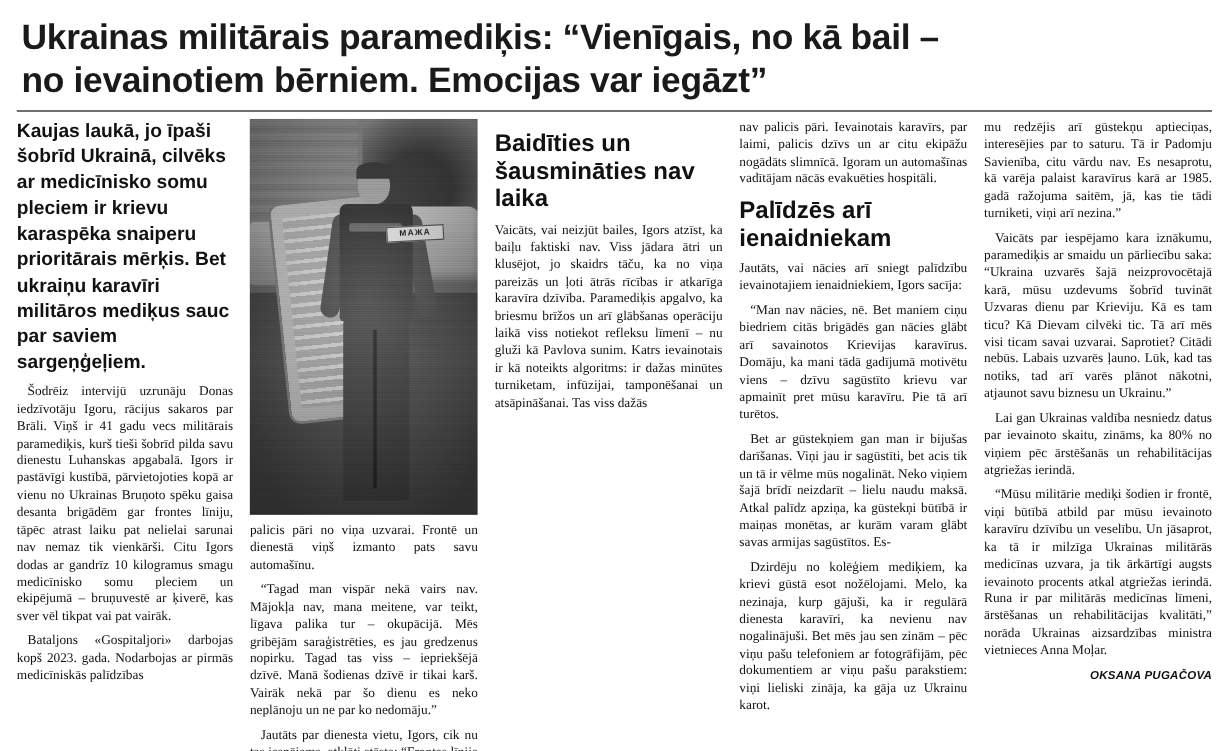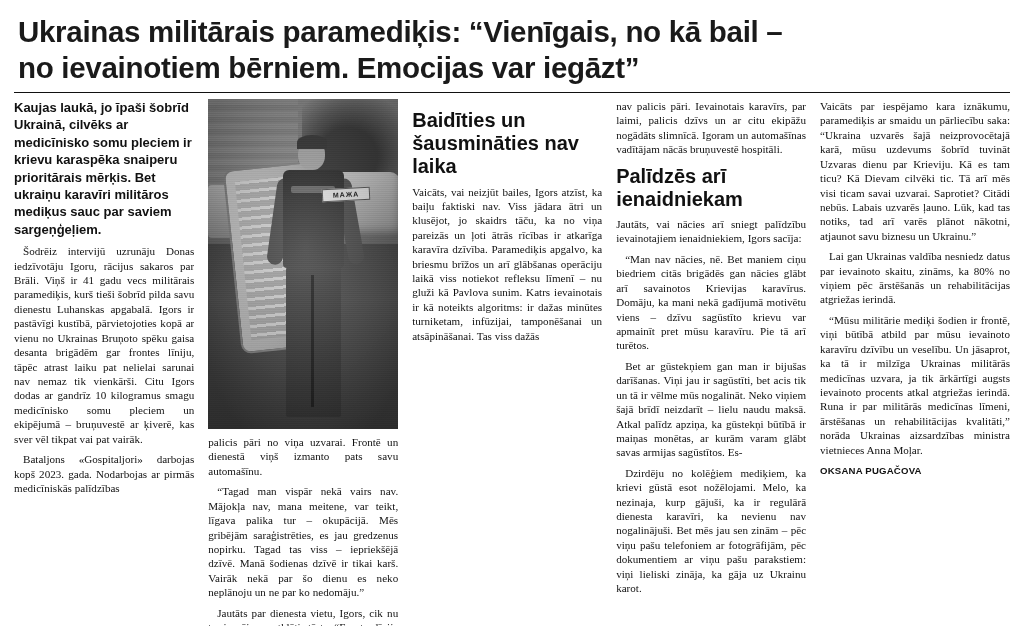--- a/index.html
+++ b/index.html
@@ -48,21 +48,21 @@
   .col.c1 { width:186px; }
   .col.c2 { width:196px; }
   .col.c3 { width:196px; }
   .col.c4 { width:196px; }
   .col.c5 { width:196px; }
   .col p { margin:0 0 6px 0; text-indent:0; }
   .col p + p { text-indent:9px; }
   .lead {
     font-family:"Liberation Sans", sans-serif;
     font-weight:bold;
-    font-size:13px;
+    font-size:16px;
     line-height:1.34;
     text-align:left;
     margin-bottom:9px;
   }
   .subhead {
     font-family:"Liberation Sans", sans-serif;
     font-weight:bold;
     font-size:20px;
     line-height:1.16;
     margin:8px 0 6px 0;
@@ -174,23 +174,24 @@
   .ph-grain{
     position:absolute; inset:0;
     background-image:repeating-linear-gradient(0deg, rgba(255,255,255,.035) 0 1px, rgba(0,0,0,.035) 1px 2px);
     mix-blend-mode:overlay;
   }
   .byline {
     font-family:"Liberation Sans", sans-serif;
     font-weight:bold;
     font-size:9.6px;
     letter-spacing:.2px;
-    text-align:left;
+    text-align:right;
     margin-top:8px;
     color:#111;
+    font-style:italic;
   }
   .clip { overflow:hidden; }
 </style>
 </head>
 <body>
 
 <div class="page">
 
   <h1 class="headline">
     <span>Ukrainas militārais paramediķis: “Vienīgais, no kā bail –</span>
@@ -234,29 +235,30 @@
       <p>“Tagad man vispār nekā vairs nav. Mājokļa nav, mana meitene, var teikt, līgava palika tur – okupācijā. Mēs gribējām saraģistrēties, es jau gredzenus nopirku. Tagad tas viss – iepriekšējā dzīvē. Manā šodienas dzīvē ir tikai karš. Vairāk nekā par šo dienu es neko neplānoju un ne par ko nedomāju.”</p>
       <p>Jautāts par dienesta vietu, Igors, cik nu tas iespējams, atklāti stāsta: “Frontes līnija ir izstiepta un tā</p>
     </div>
 
     <div class="col c3 clip">
       <h2 class="subhead first">Baidīties un šausmināties nav laika</h2>
       <p>Vaicāts, vai neizjūt bailes, Igors atzīst, ka baiļu faktiski nav. Viss jādara ātri un klusējot, jo skaidrs tāču, ka no viņa pareizās un ļoti ātrās rīcības ir atkarīga karavīra dzīvība. Paramediķis apgalvo, ka briesmu brīžos un arī glābšanas operāciju laikā viss notiekot refleksu līmenī – nu gluži kā Pavlova sunim. Katrs ievainotais ir kā noteikts algoritms: ir dažas minūtes turniketam, infūzijai, tamponēšanai un atsāpināšanai. Tas viss dažās</p>
     </div>
 
     <div class="col c4 clip">
-      <p>nav palicis pāri. Ievainotais karavīrs, par laimi, palicis dzīvs un ar citu ekipāžu nogādāts slimnīcā. Igoram un automašīnas vadītājam nācās bruņuvestē hospitāli.</p>
+      <p>nav palicis pāri. Ievainotais karavīrs, par laimi, palicis dzīvs un ar citu ekipāžu nogādāts slimnīcā. Igoram un automašīnas vadītājam nācās evakuēties hospitāli.</p>
       <h2 class="subhead">Palīdzēs arī ienaidniekam</h2>
       <p>Jautāts, vai nācies arī sniegt palīdzību ievainotajiem ienaidniekiem, Igors sacīja:</p>
-      <p>“Man nav nācies, nē. Bet maniem ciņu biedriem citās brigādēs gan nācies glābt arī savainotos Krievijas karavīrus. Domāju, ka mani nekā gadījumā motivētu viens – dzīvu sagūstīto krievu var apmainīt pret mūsu karavīru. Pie tā arī turētos.</p>
+      <p>“Man nav nācies, nē. Bet maniem ciņu biedriem citās brigādēs gan nācies glābt arī savainotos Krievijas karavīrus. Domāju, ka mani tādā gadījumā motivētu viens – dzīvu sagūstīto krievu var apmainīt pret mūsu karavīru. Pie tā arī turētos.</p>
       <p>Bet ar gūstekņiem gan man ir bijušas darīšanas. Viņi jau ir sagūstīti, bet acis tik un tā ir vēlme mūs nogalināt. Neko viņiem šajā brīdī neizdarīt – lielu naudu maksā. Atkal palīdz apziņa, ka gūstekņi būtībā ir maiņas monētas, ar kurām varam glābt savas armijas sagūstītos. Es-</p>
       <p>Dzirdēju no kolēģiem mediķiem, ka krievi gūstā esot nožēlojami. Melo, ka nezinaja, kurp gājuši, ka ir regulārā dienesta karavīri, ka nevienu nav nogalinājuši. Bet mēs jau sen zinām – pēc viņu pašu telefoniem ar fotogrāfijām, pēc dokumentiem ar viņu pašu parakstiem: viņi lieliski zināja, ka gāja uz Ukrainu karot.</p>
     </div>
 
     <div class="col c5 clip">
+      <p>mu redzējis arī gūstekņu aptieciņas, interesējies par to saturu. Tā ir Padomju Savienība, citu vārdu nav. Es nesaprotu, kā varēja palaist karavīrus karā ar 1985. gadā ražojuma saitēm, jā, kas tie tādi turniketi, viņi arī nezina.”</p>
       <p>Vaicāts par iespējamo kara iznākumu, paramediķis ar smaidu un pārliecību saka: “Ukraina uzvarēs šajā neizprovocētajā karā, mūsu uzdevums šobrīd tuvināt Uzvaras dienu par Krieviju. Kā es tam ticu? Kā Dievam cilvēki tic. Tā arī mēs visi ticam savai uzvarai. Saprotiet? Citādi nebūs. Labais uzvarēs ļauno. Lūk, kad tas notiks, tad arī varēs plānot nākotni, atjaunot savu biznesu un Ukrainu.”</p>
       <p>Lai gan Ukrainas valdība nesniedz datus par ievainoto skaitu, zināms, ka 80% no viņiem pēc ārstēšanās un rehabilitācijas atgriežas ierindā.</p>
       <p>“Mūsu militārie mediķi šodien ir frontē, viņi būtībā atbild par mūsu ievainoto karavīru dzīvību un veselību. Un jāsaprot, ka tā ir milzīga Ukrainas militārās medicīnas uzvara, ja tik ārkārtīgi augsts ievainoto procents atkal atgriežas ierindā. Runa ir par militārās medicīnas līmeni, ārstēšanas un rehabilitācijas kvalitāti,” norāda Ukrainas aizsardzības ministra vietnieces Anna Moļar.</p>
       <div class="byline">OKSANA PUGAČOVA</div>
     </div>
 
   </div>
 </div>
 
 </body></html>

